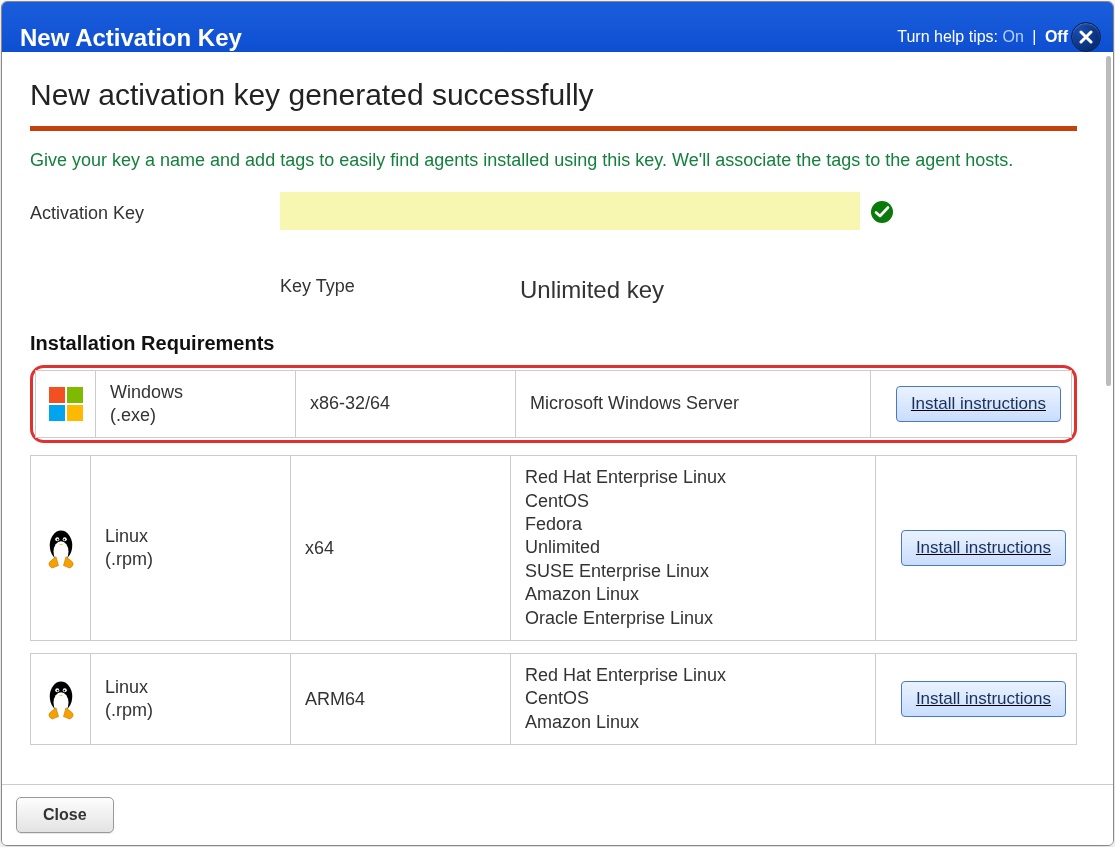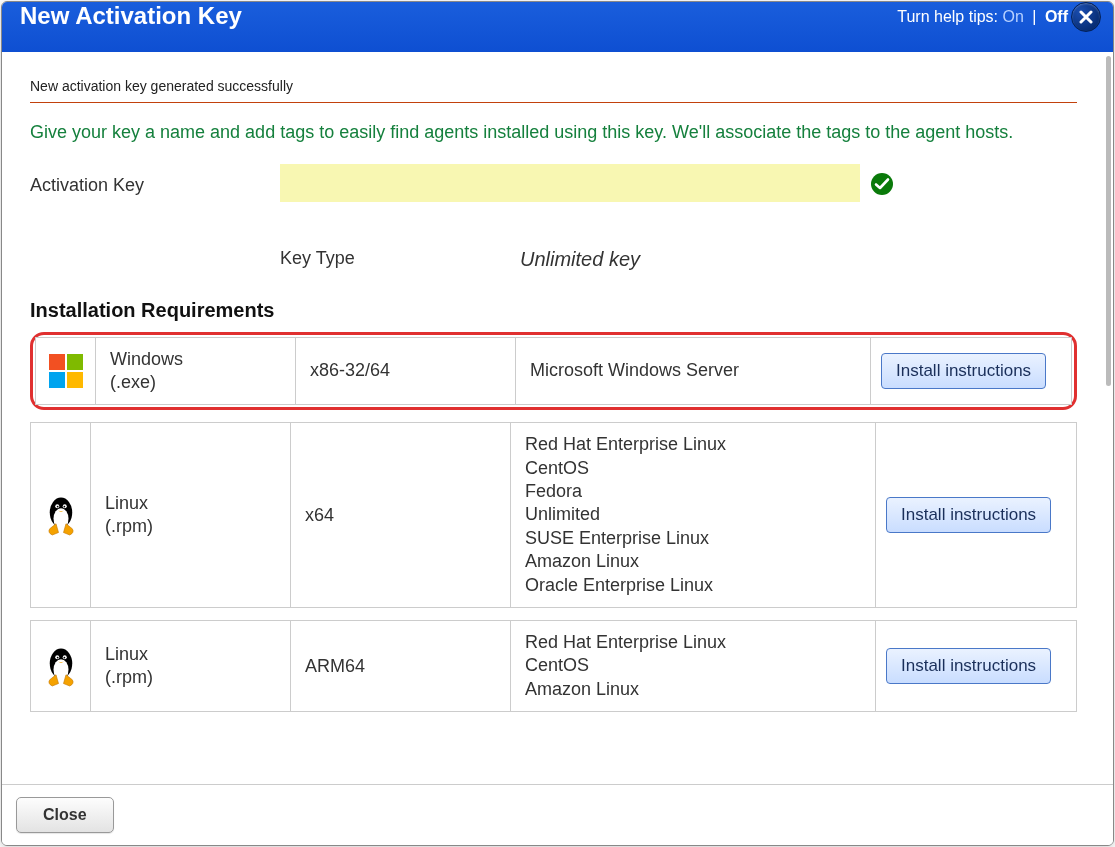--- a/index.html
+++ b/index.html
@@ -19,21 +19,21 @@
     overflow: hidden;
     display: flex;
     flex-direction: column;
     box-shadow: 0 2px 8px rgba(0,0,0,0.2);
     margin: 1px;
   }
   .titlebar {
     height: 50px;
     background: linear-gradient(to bottom, #1a5edc 0%, #0e4fd2 100%);
     display: flex;
-    align-items: flex-start;
+    align-items: flex-end;
     justify-content: space-between;
     padding: 0 12px 0 18px;
     color: #fff;
   }
   .titlebar-title {
     font-size: 24px;
     font-weight: bold;
   }
   .titlebar-right {
     display: flex;
@@ -73,26 +73,26 @@
   .scrollbar {
     position: absolute;
     right: 2px;
     top: 4px;
     width: 5px;
     height: 330px;
     background: #bbb;
     border-radius: 3px;
   }
   h2.heading {
-    font-size: 14px;
+    font-size: 30px;
     font-weight: normal;
     color: #222;
     margin: 0 0 14px 0;
-    padding-bottom: 8px;
-    border-bottom: 1px solid #c2410c;
+    padding-bottom: 14px;
+    border-bottom: 5px solid #c2410c;
   }
   p.desc {
     font-size: 18px;
     color: #15803d;
     margin: 18px 0 20px 0;
     line-height: 1.25;
   }
   .row {
     display: flex;
     align-items: center;
@@ -119,23 +119,22 @@
     margin-left: 250px;
     margin-top: 46px;
     margin-bottom: 24px;
   }
   .sub-label {
     width: 240px;
     font-size: 18px;
     color: #333;
   }
   .sub-value {
-    font-size: 20px;
-    color: #333;
-    font-style: italic;
+    font-size: 24px;
+    color: #333;
   }
   h3.section {
     font-size: 20px;
     font-weight: bold;
     margin: 28px 0 10px 0;
     color: #111;
   }
   .highlight-box {
     border: 3px solid #e03030;
     border-radius: 14px;
@@ -185,22 +184,23 @@
     color: #333;
     line-height: 1.3;
     display: flex;
     flex-direction: column;
     justify-content: center;
   }
   .col-btn {
     width: 200px;
     display: flex;
     align-items: center;
-    justify-content: flex-start;
+    justify-content: flex-end;
     padding: 10px;
+    text-decoration: underline;
   }
   .install-btn {
     background: linear-gradient(to bottom, #eaf2ff 0%, #c9ddff 100%);
     border: 1px solid #4a78c8;
     border-radius: 4px;
     padding: 7px 14px;
     font-size: 17px;
     color: #1a2f5a;
     cursor: pointer;
   }

